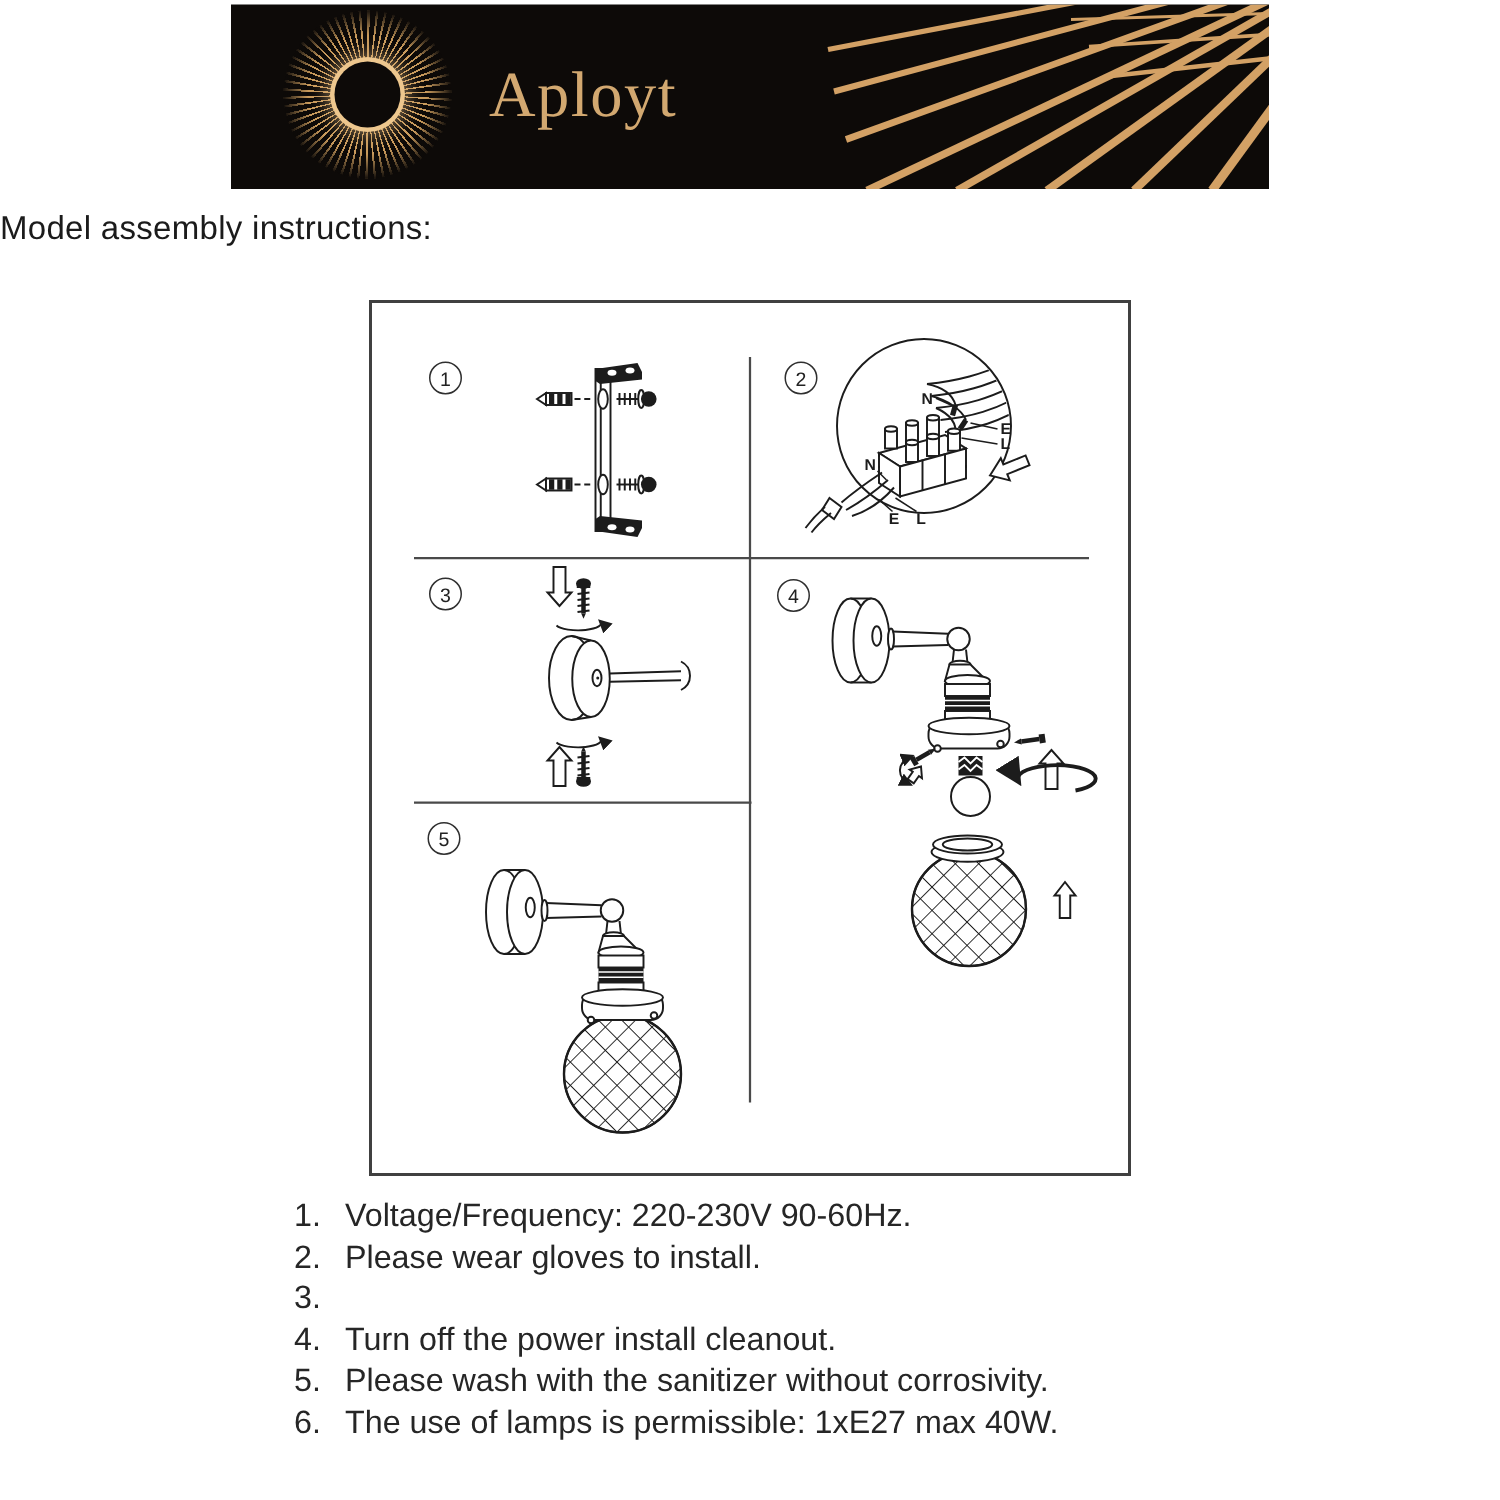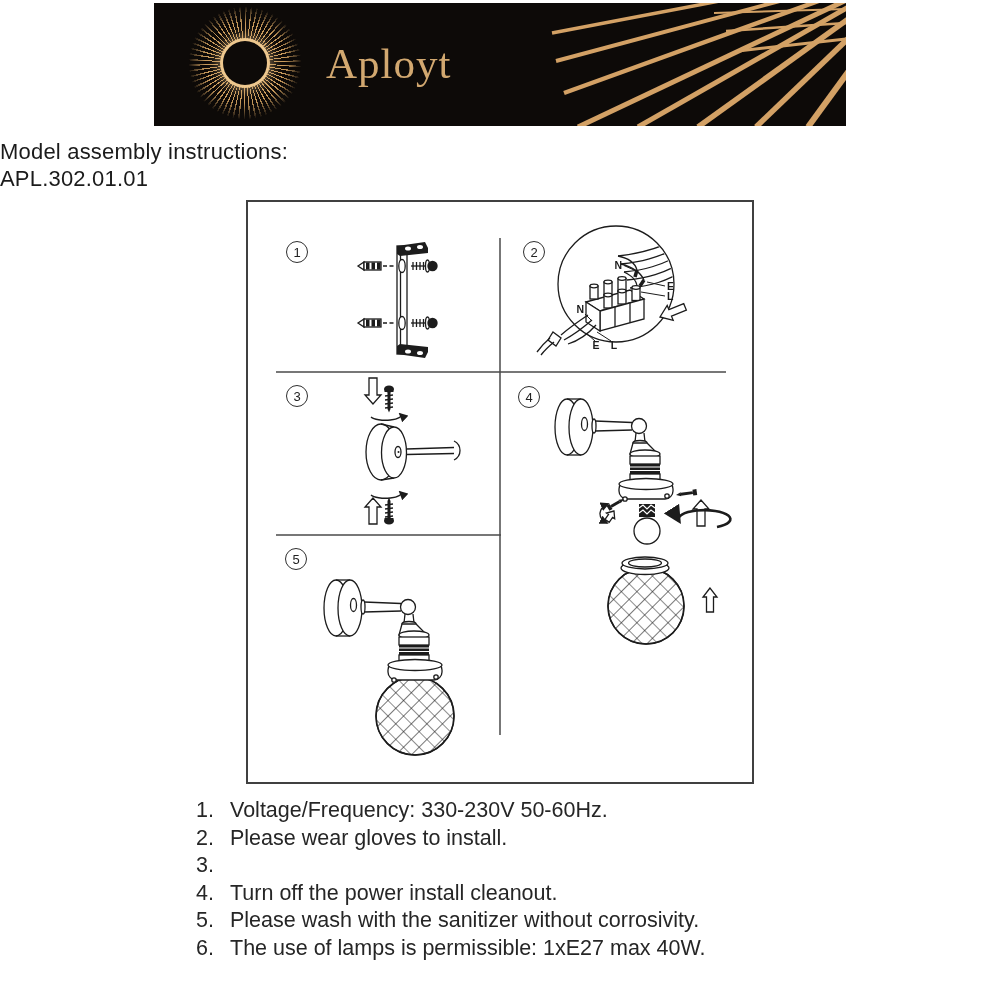--- a/index.html
+++ b/index.html
@@ -56,21 +56,20 @@
       <line x1="775" y1="-42" x2="700" y2="124" stroke-width="6"></line>
       <line x1="775" y1="-42" x2="742" y2="124" stroke-width="6.5"></line>
       <line x1="692" y1="6" x2="560" y2="10" stroke-width="2"></line>
       <line x1="692" y1="20" x2="572" y2="28" stroke-width="2.5"></line>
       <line x1="692" y1="36" x2="584" y2="48" stroke-width="3"></line>
     </svg>
   </header>
 
   <div class="title-block">
     <div class="title-line">Model assembly instructions:</div>
-    <div class="title-line">APL.302.01.01</div>
   </div>
 
   <div class="diagram">
     <svg class="art" width="504" height="580" viewBox="0 0 504 580">
       <defs>
         <marker id="ah" viewBox="0 0 10 10" refX="8" refY="5" markerWidth="7" markerHeight="7" orient="auto-start-reverse">
           <path d="M0,0 L10,5 L0,10 z" fill="#1c1c1c"></path>
         </marker>
         <pattern id="net" width="11" height="11" patternUnits="userSpaceOnUse" patternTransform="rotate(45)">
           <path d="M0 0 H11 M0 0 V11" stroke="#1c1c1c" stroke-width="1.2" fill="none"></path>
@@ -344,21 +343,21 @@
     <span class="stepnum" style="left:38px;top:39px">1</span>
     <span class="stepnum" style="left:275px;top:39px">2</span>
     <span class="stepnum" style="left:38px;top:183px">3</span>
     <span class="stepnum" style="left:270px;top:184px">4</span>
     <span class="stepnum" style="left:37px;top:346px">5</span>
   </div>
 
   <ol class="instructions">
     <li>
       <span class="num">1.</span>
-      <span class="txt">Voltage/Frequency: 330-230V 50-60Hz.</span>
+      <span class="txt">Voltage/Frequency: 220-230V 90-60Hz.</span>
     </li>
     <li>
       <span class="num">2.</span>
       <span class="txt">Please wear gloves to install.</span>
     </li>
     <li>
       <span class="num">3.</span>
     </li>
     <li>
       <span class="num">4.</span>

